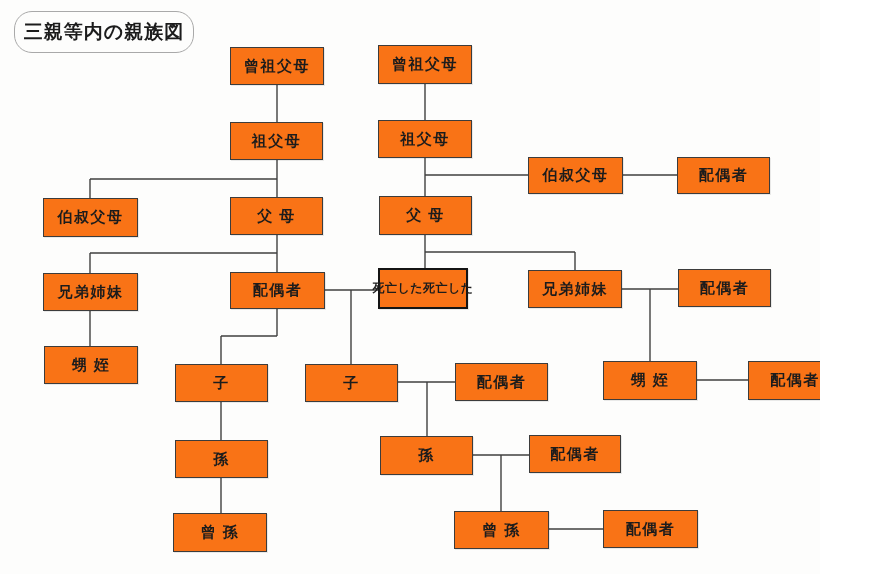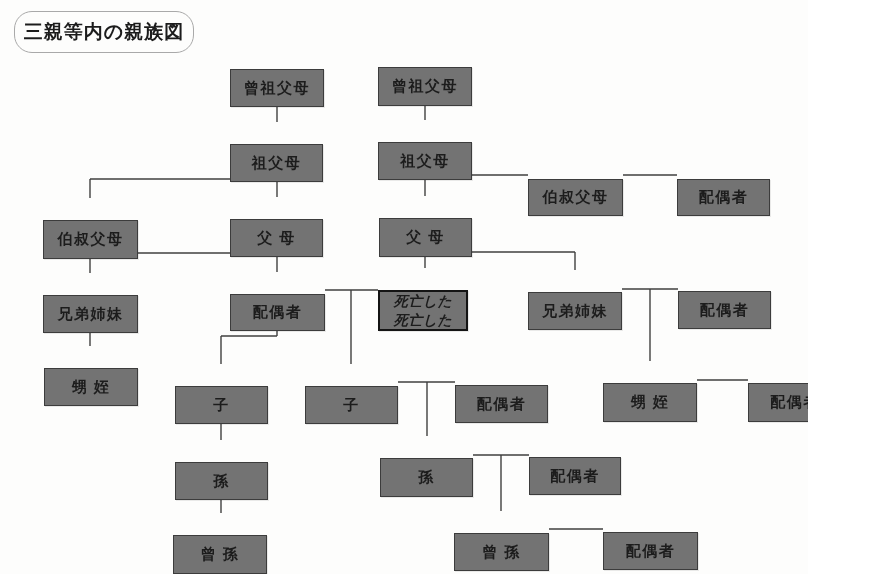--- a/index.html
+++ b/index.html
@@ -4,45 +4,44 @@
 <style>
   html, body { margin: 0; padding: 0; background: #ffffff; }
   .canvas {
     position: relative;
     width: 808px;
     height: 574px;
     background: #fdfdfc;
     font-family: "Liberation Sans", "DejaVu Sans", sans-serif;
     color: #1c1c1c;
     overflow: hidden;
+    padding-left: 12px;
   }
   .lines { position: absolute; left: 0; top: 0; }
   .lines line { stroke: #3f3f3f; stroke-width: 1.4; }
   .node {
     position: absolute;
     box-sizing: border-box;
     border: 1.5px solid #3c3c3c;
-    background: #737373;
+    background: #f97316;
     display: flex;
     align-items: center;
     justify-content: center;
     font-size: 15px;
     font-weight: 700;
     letter-spacing: 1.5px;
     white-space: pre;
     box-shadow: 1px 1px 0 rgba(0,0,0,0.08);
-    margin-top: 22px;
   }
   .node.deceased {
     border: 2.6px solid #141414;
-    flex-direction: column;
-    font-size: 14px;
+    flex-direction: row;
+    font-size: 12px;
     line-height: 1.3;
     letter-spacing: 0.5px;
-    font-style: italic;
   }
   .title-box {
     position: absolute;
     left: 14px; top: 11px;
     width: 180px; height: 42px;
     box-sizing: border-box;
     border: 1.6px solid #a9a9a9;
     border-radius: 18px;
     background: #fdfdfc;
     display: flex;

